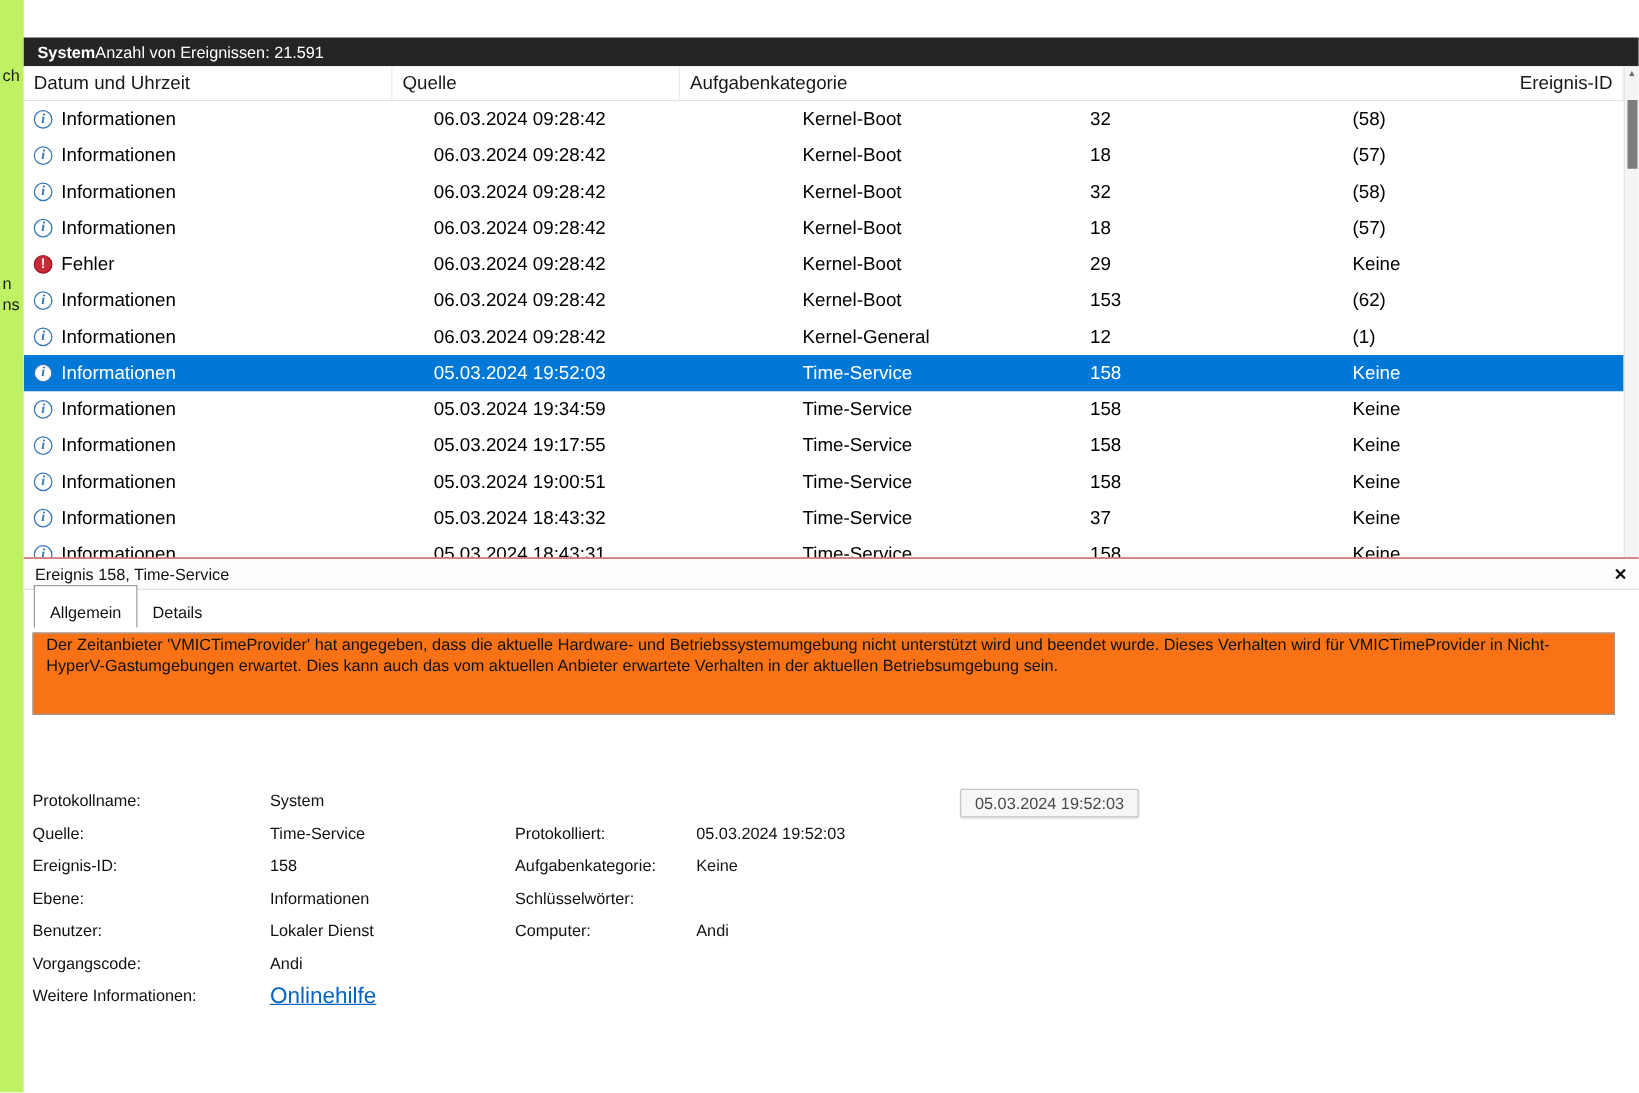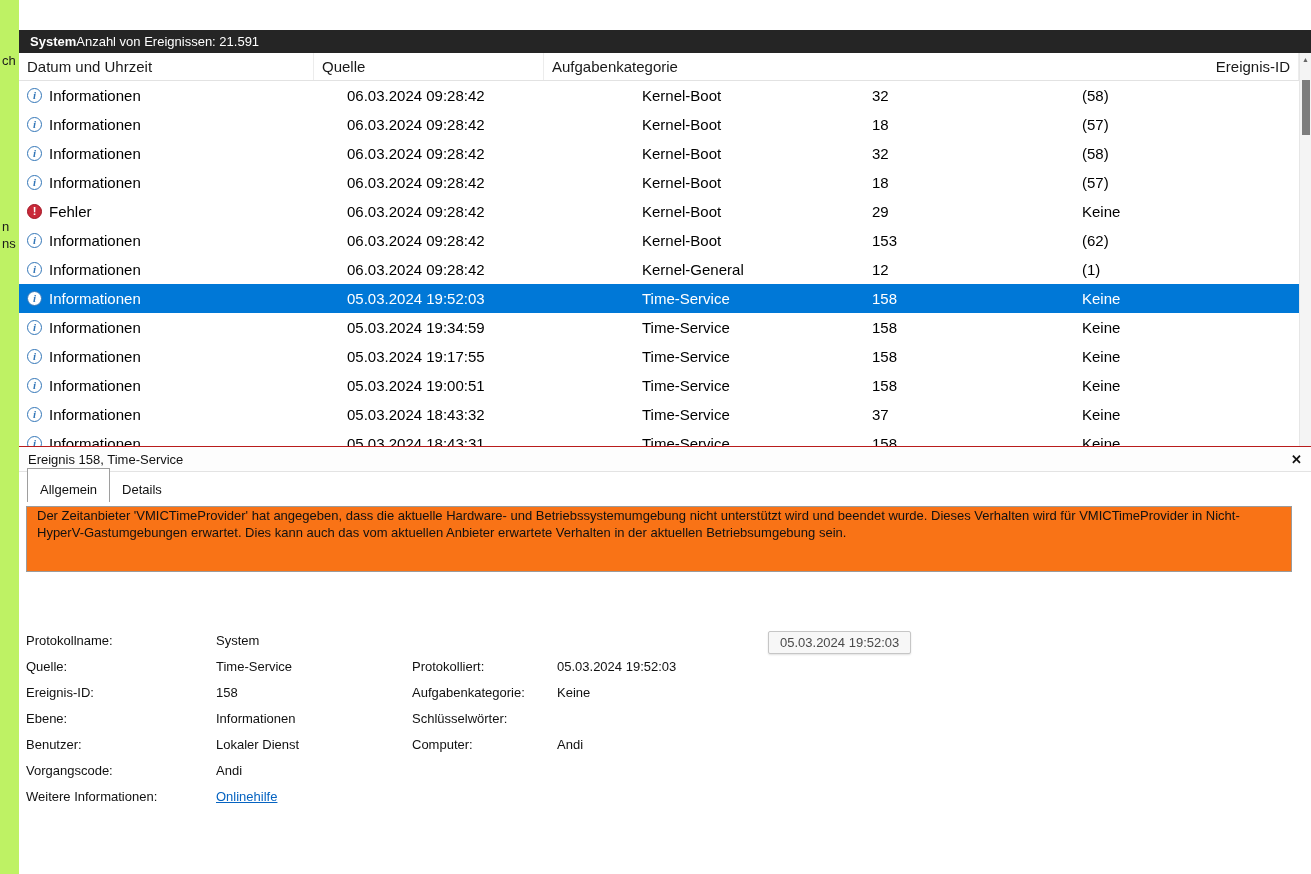--- a/index.html
+++ b/index.html
@@ -100,21 +100,21 @@
     padding:0 10px; font-size:13px; line-height:17px; color:#111; overflow:hidden;
   }
 
   .detail-fields { position:absolute; top:152px; left:7px; right:20px;margin-top:28px; }
   .field-row {
     display:grid; grid-template-columns:190px 196px 145px 1fr;
     height:26px; align-items:center; font-size:13px; color:#111;
   }
   .f-label, .f-label2 { white-space:nowrap; overflow:hidden; }
   .f-value, .f-value2 { white-space:nowrap; overflow:hidden; }
-  a.link { color:#0563c1; text-decoration:underline; font-size:13px; }
+  a.link { color:#0563c1; text-decoration:underline; font-size:18px; }
 
   .tooltip {
     position:absolute; top:184px; left:749px;
     padding:3px 11px; border:1px solid #c6c6c6; background:#f7f7f7;
     font-size:13px; color:#4a4a4a; border-radius:2px;
     box-shadow:0 1px 2px rgba(0,0,0,0.12); white-space:nowrap;
   }
 </style>
 </head>
 <body>

